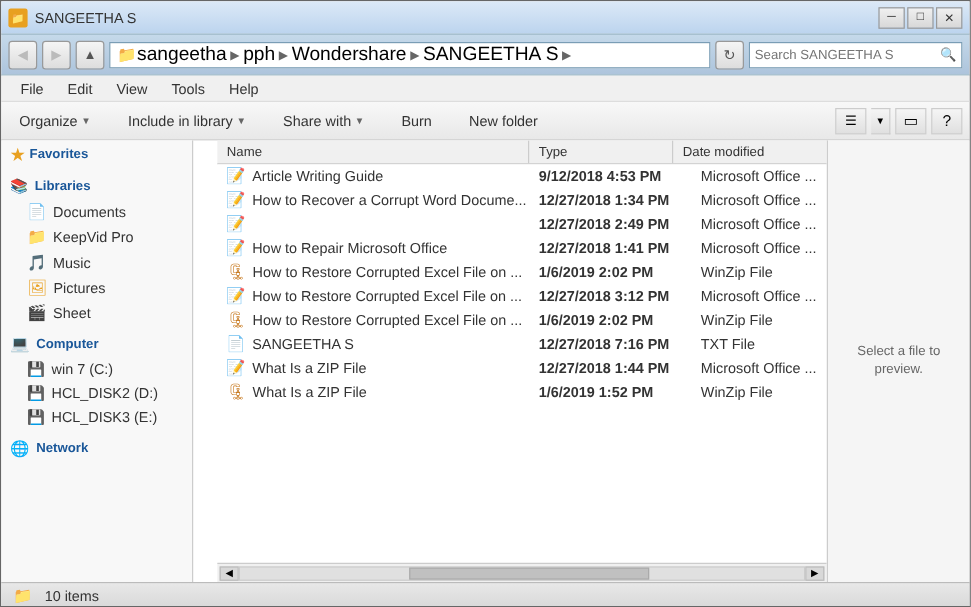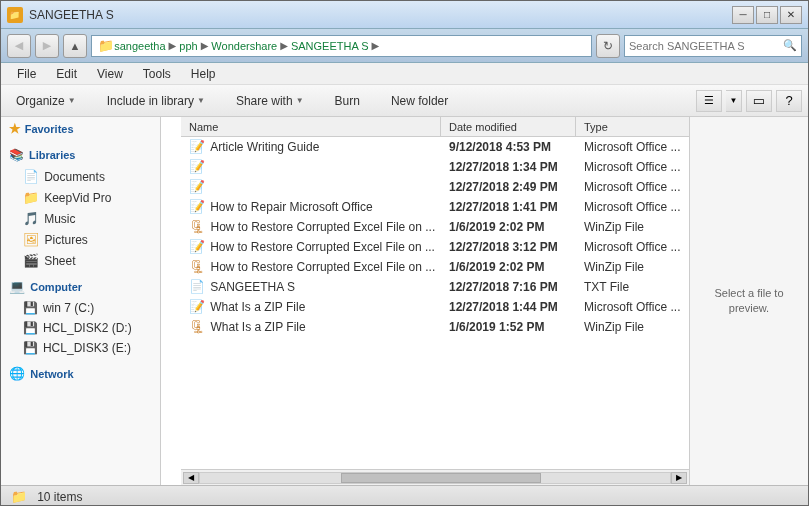--- a/index.html
+++ b/index.html
@@ -100,22 +100,22 @@
       flex: 1;
     }
     .path-folder-icon {
       color: #e8a020;
       font-size: 13px;
     }
     .path-segment {
       display: flex;
       align-items: center;
       gap: 2px;
-      color: #15803d;
-      font-size: 11px;
+      color: #000000;
+      font-size: 16px;
     }
     .path-arrow { color: #666; font-size: 10px; }
     .search-box {
       height: 22px;
       width: 178px;
       border: 1px solid #7a9db5;
       background: white;
       display: flex;
       align-items: center;
       padding: 0 4px;
@@ -572,38 +572,39 @@
         <span class="sidebar-network-section">🌐</span>
         <span>Network</span>
       </div>
     </div>
   </div>
 
   <div class="file-area">
 
     <div class="file-list-header">
       <div class="col-header col-name">Name</div>
+      <div class="col-header col-type">Type</div>
       <div class="col-header col-date">Date modified</div>
-      <div class="col-header col-type">Type</div>
       <div class="col-header col-size">Size</div>
     </div>
 
     <div class="file-list" id="file-list-container">
     <div class="file-row">
       <div class="file-cell name-cell">
         <span class="file-icon file-icon-word">📝</span>
         <span>Article Writing Guide</span>
       </div>
       <div class="file-cell date-cell">9/12/2018 4:53 PM</div>
       <div class="file-cell type-cell">Microsoft Office ...</div>
       <div class="file-cell size-cell">215</div>
     </div>
         <div class="file-row">
       <div class="file-cell name-cell">
         <span class="file-icon file-icon-word">📝</span>
+        <span>How to Recover a Corrupt Word Docume...</span>
       </div>
       <div class="file-cell date-cell">12/27/2018 1:34 PM</div>
       <div class="file-cell type-cell">Microsoft Office ...</div>
       <div class="file-cell size-cell">17</div>
     </div>
         <div class="file-row">
       <div class="file-cell name-cell">
         <span class="file-icon file-icon-word">📝</span>
       </div>
       <div class="file-cell date-cell">12/27/2018 2:49 PM</div>

